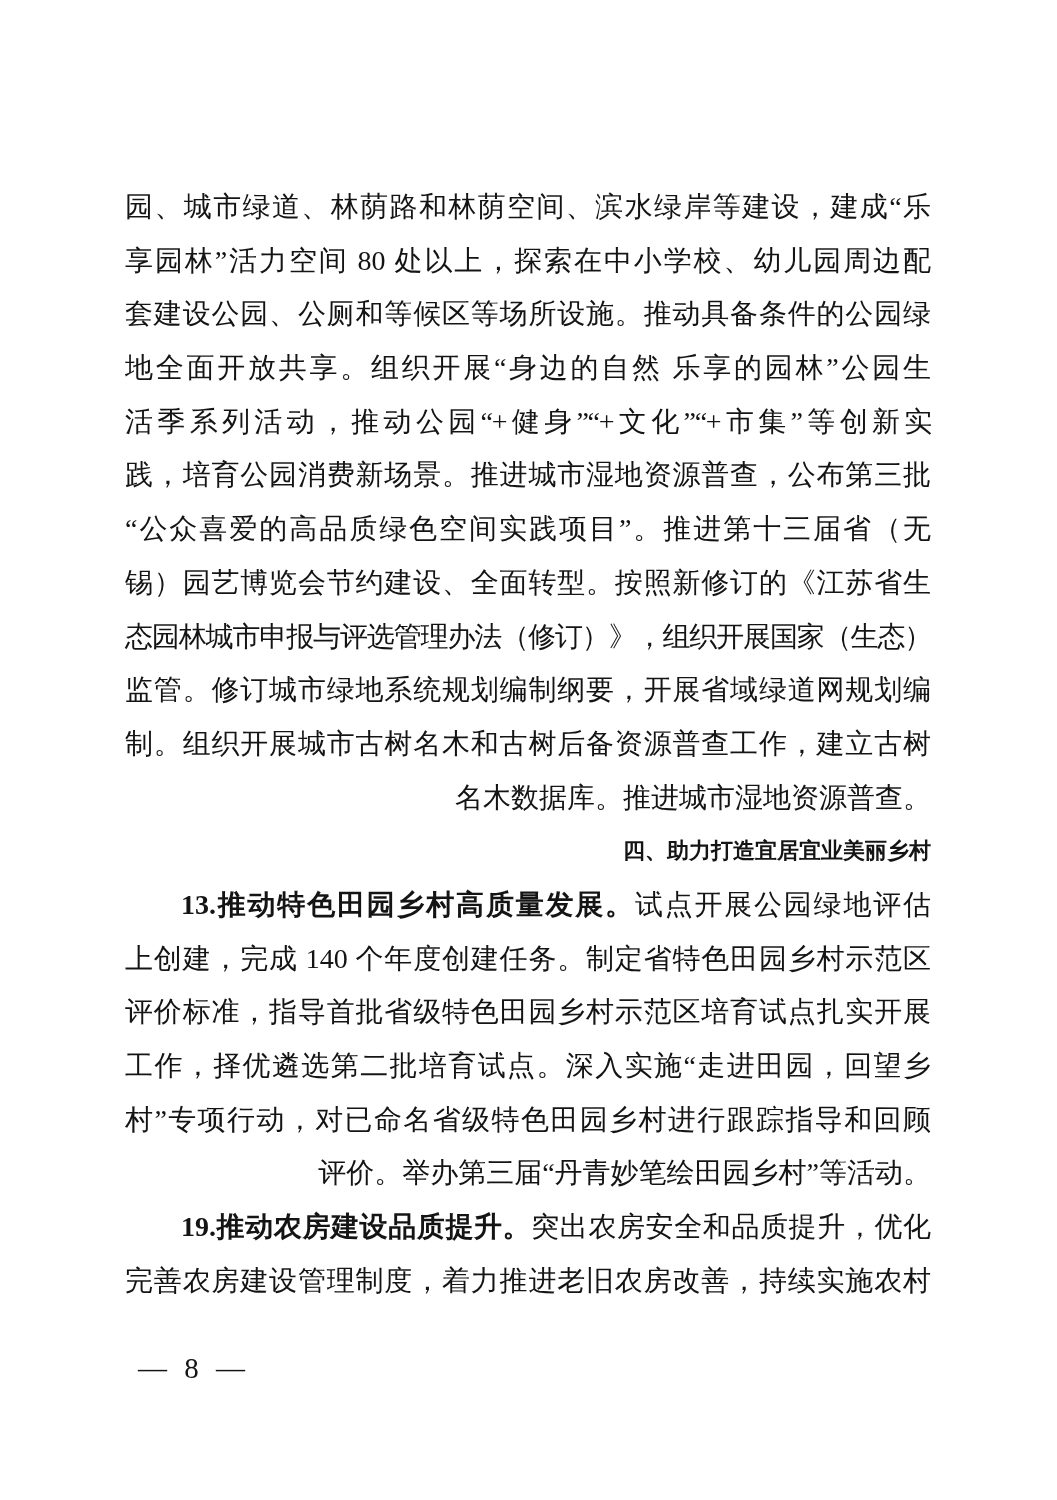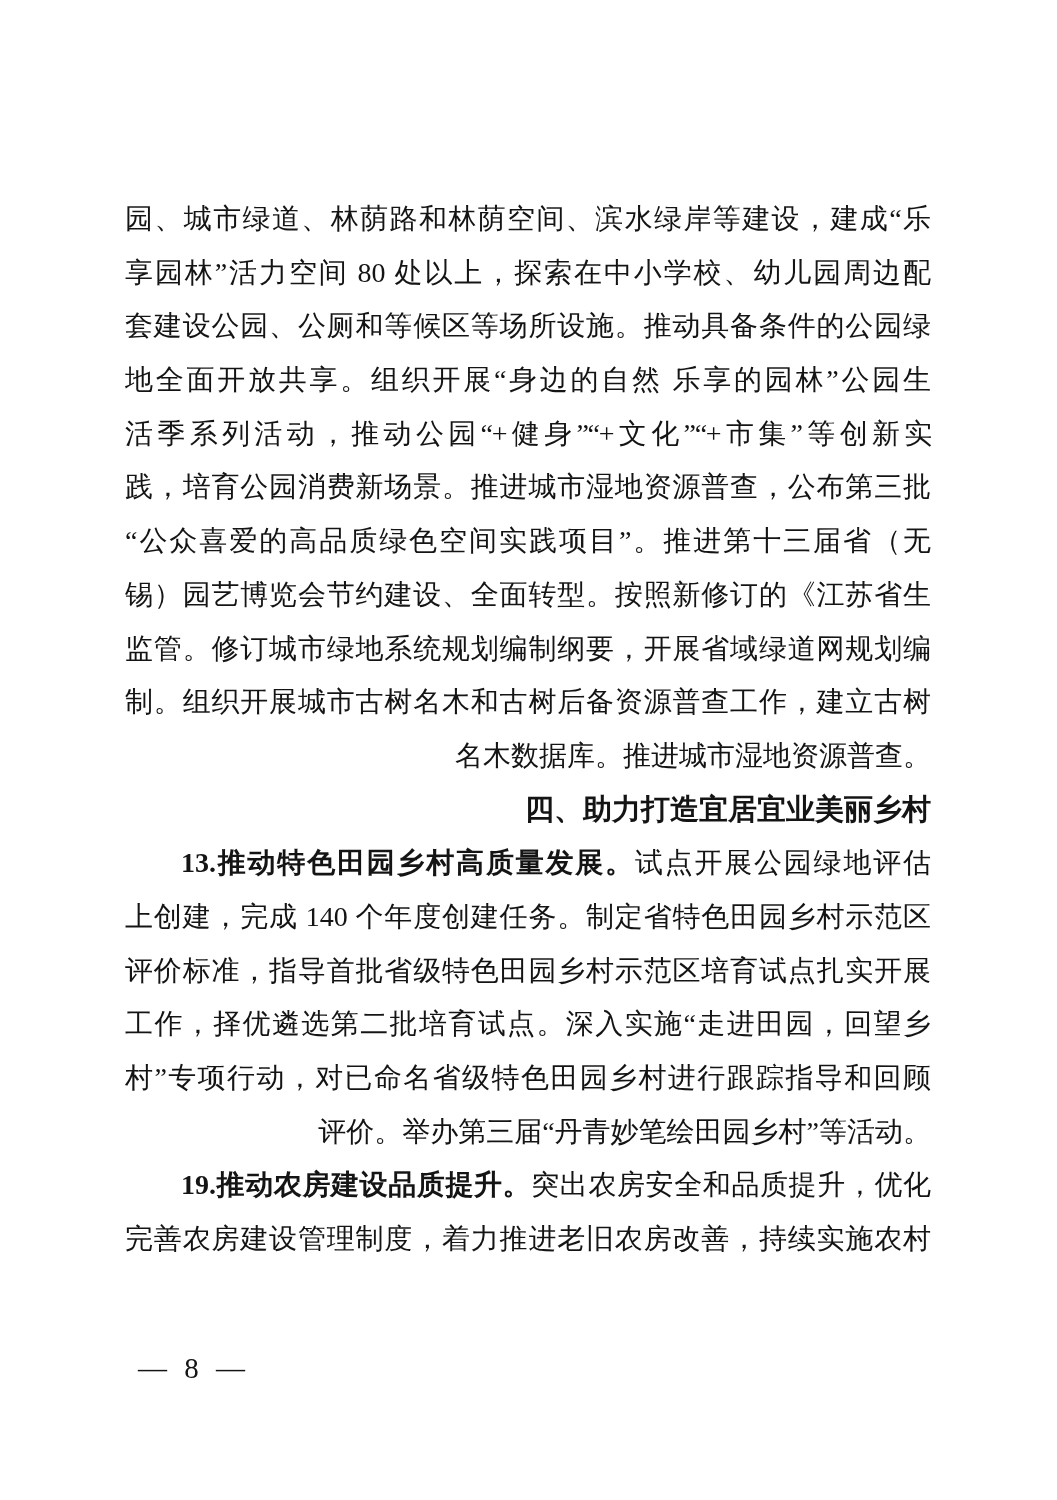--- a/index.html
+++ b/index.html
@@ -12,21 +12,21 @@
     width: 1057px;
     height: 1500px;
     background: #ffffff;
     overflow: hidden;
     font-family: "Liberation Serif", serif;
     color: #141414;
   }
   .content {
     position: absolute;
     left: 125px;
-    top: 192px;
+    top: 180px;
     width: 806px;
   }
   .ln {
     height: 53.7px;
     line-height: 53.7px;
     font-size: 28px;
     text-align: right;
     overflow: visible;
   }
   .ln.just {
@@ -36,21 +36,21 @@
   .ln.tight {
     letter-spacing: -1.3px;
   }
   .ln.indent {
     text-indent: 2em;
   }
   .ln.heading {
     text-indent: 2em;
     font-family: "Liberation Sans", sans-serif;
     font-weight: 700;
-    font-size: 29px;
+    font-size: 22px;
   }
   .lead {
     font-weight: 700;
   }
   .footer {
     position: absolute;
     left: 138px;
     top: 1352px;
     font-size: 29px;
     letter-spacing: 5px;
@@ -64,20 +64,21 @@
 <div class="page">
   <div class="content" id="content">
       <div class="ln just">园、城市绿道、林荫路和林荫空间、滨水绿岸等建设，建成“乐</div>
       <div class="ln just">享园林”活力空间 80 处以上，探索在中小学校、幼儿园周边配</div>
       <div class="ln just">套建设公园、公厕和等候区等场所设施。推动具备条件的公园绿</div>
       <div class="ln just">地全面开放共享。组织开展“身边的自然 乐享的园林”公园生</div>
       <div class="ln just tight">活季系列活动，推动公园“+健身”“+文化”“+市集”等创新实</div>
       <div class="ln just">践，培育公园消费新场景。推进城市湿地资源普查，公布第三批</div>
       <div class="ln just">“公众喜爱的高品质绿色空间实践项目”。推进第十三届省（无</div>
       <div class="ln just">锡）园艺博览会节约建设、全面转型。按照新修订的《江苏省生</div>
+      <div class="ln just tight">态园林城市申报与评选管理办法（修订）》，组织开展国家（生态）</div>
       <div class="ln just">监管。修订城市绿地系统规划编制纲要，开展省域绿道网规划编</div>
       <div class="ln just">制。组织开展城市古树名木和古树后备资源普查工作，建立古树</div>
       <div class="ln">名木数据库。推进城市湿地资源普查。</div>
       <div class="ln heading">四、助力打造宜居宜业美丽乡村</div>
       <div class="ln just indent"><span class="lead">13.推动特色田园乡村高质量发展。</span><span>试点开展公园绿地评估</span></div>
       <div class="ln just">上创建，完成 140 个年度创建任务。制定省特色田园乡村示范区</div>
       <div class="ln just">评价标准，指导首批省级特色田园乡村示范区培育试点扎实开展</div>
       <div class="ln just">工作，择优遴选第二批培育试点。深入实施“走进田园，回望乡</div>
       <div class="ln just">村”专项行动，对已命名省级特色田园乡村进行跟踪指导和回顾</div>
       <div class="ln">评价。举办第三届“丹青妙笔绘田园乡村”等活动。</div>

